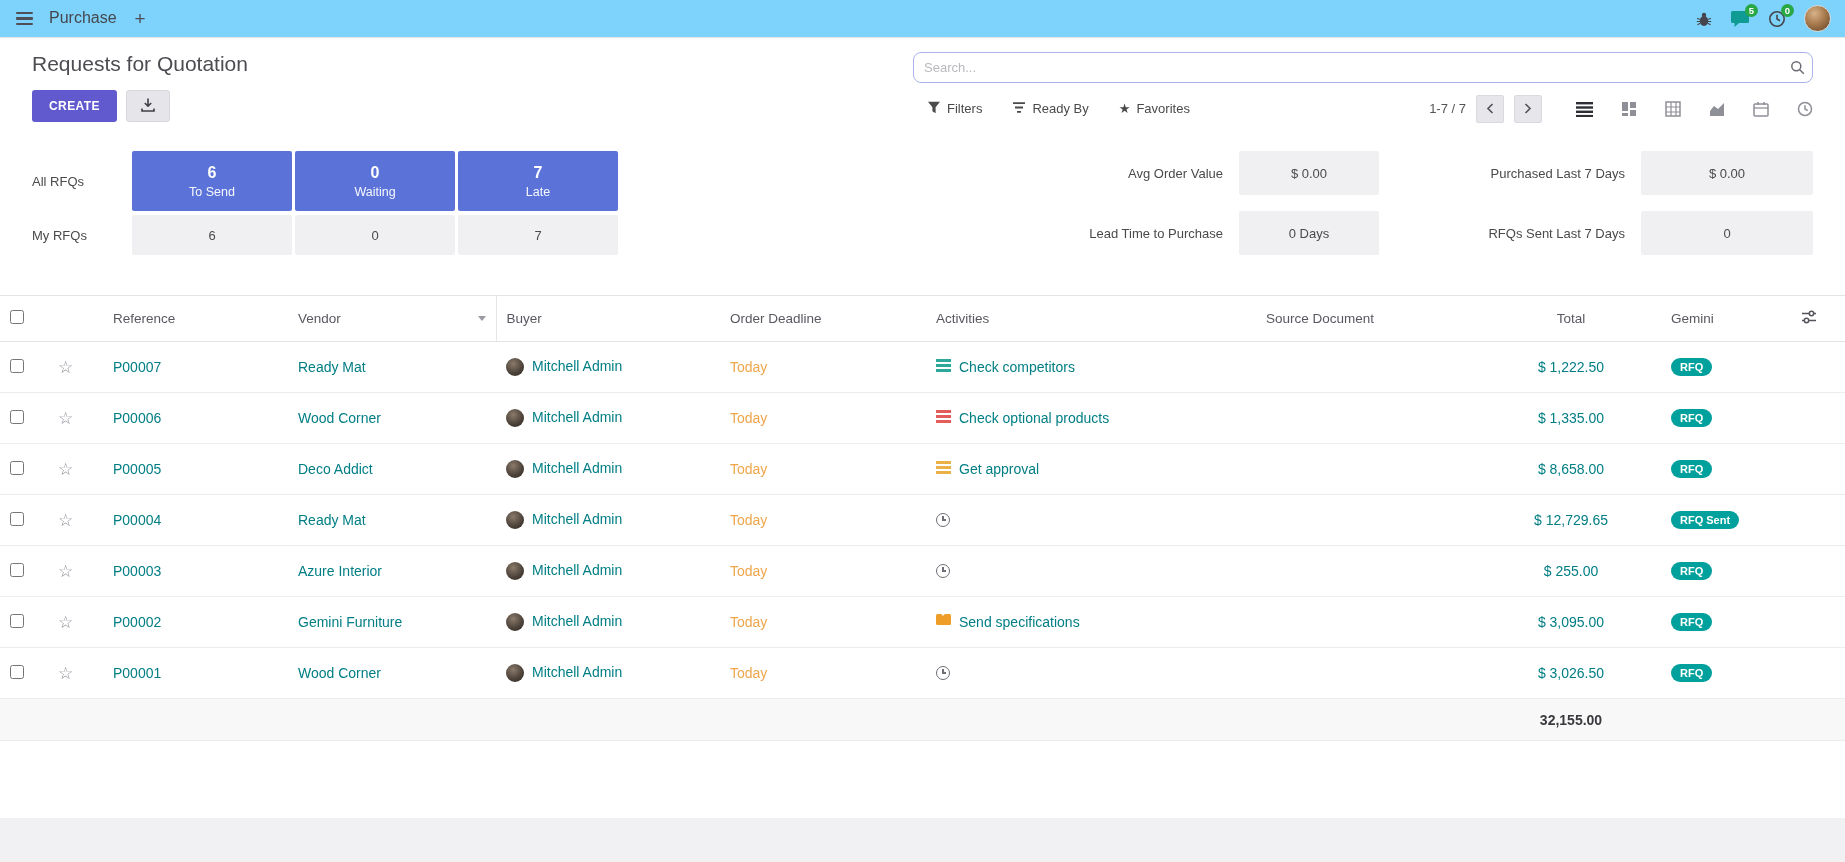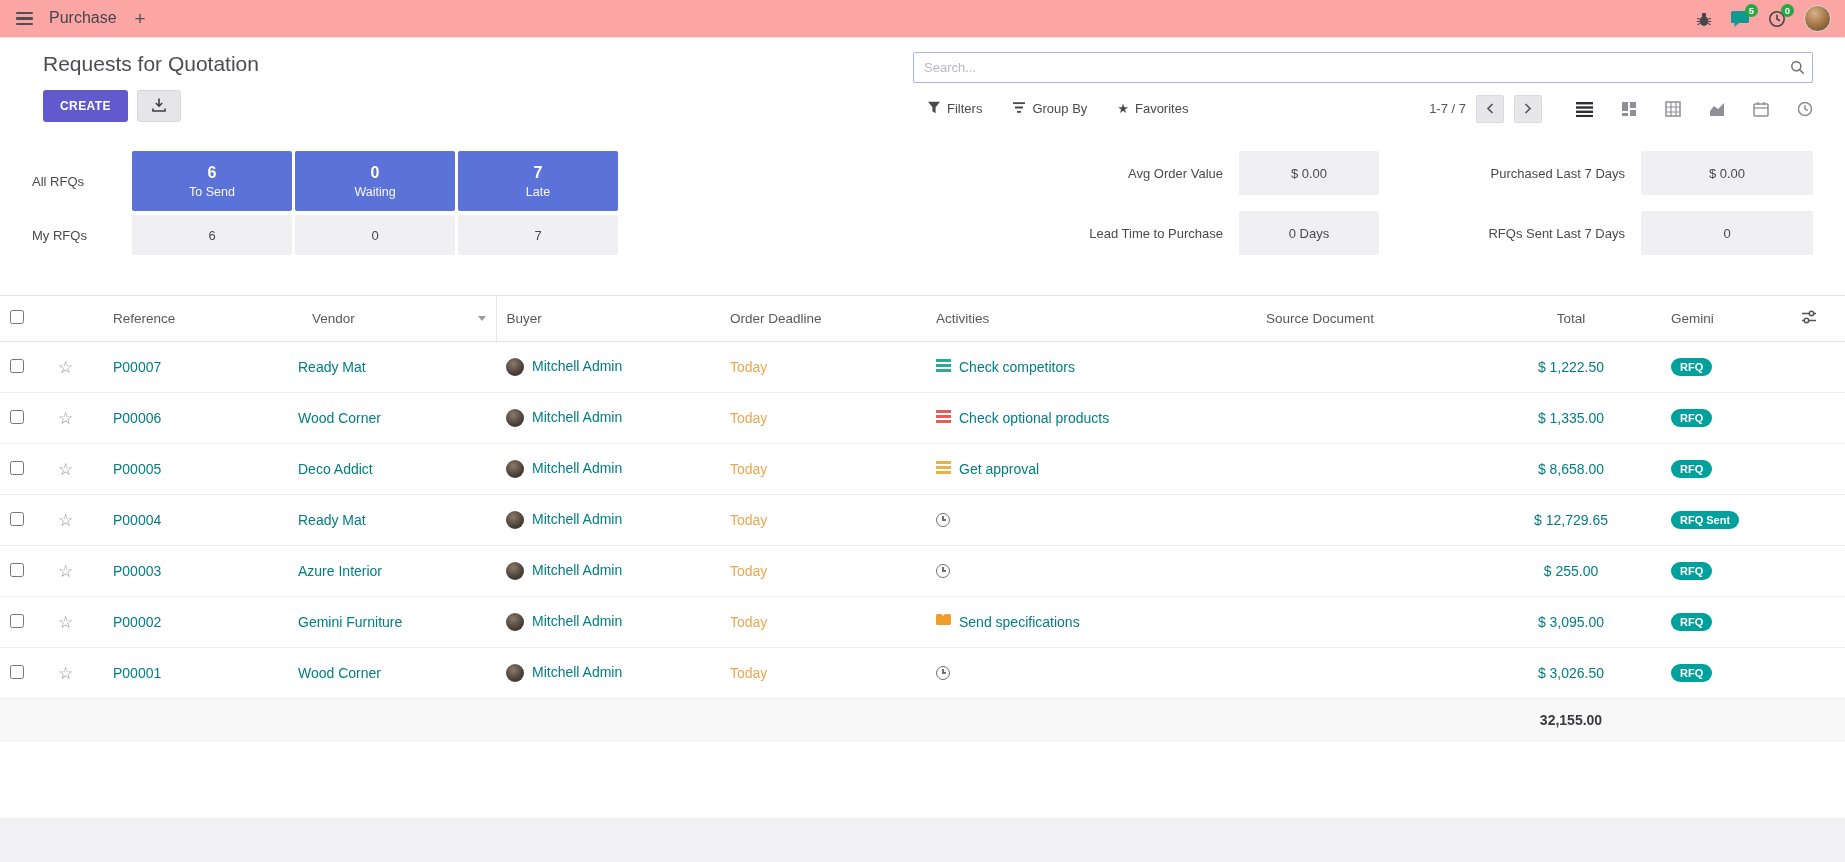--- a/index.html
+++ b/index.html
@@ -8,21 +8,21 @@
     font-family:"Liberation Sans", sans-serif;
     background:#f1f1f3;
     color:#4a4a4a;
     display:flex; flex-direction:column;
   }
   .page { background:#fff; flex:1 1 auto; }
   .bottom-band { height:44px; background:#f1f1f3; flex:0 0 auto; }
 
   
   .navbar {
-    height:38px; background:#fca5a5; border-bottom:1px solid #e6e6e6;
+    height:38px; background:#7dd3fc; border-bottom:1px solid #e6e6e6;
     display:flex; align-items:center; justify-content:space-between;
     padding:0 14px;
   }
   .nav-left { display:flex; align-items:center; gap:14px; }
   .hamburger { display:inline-flex; flex-direction:column; gap:3px; cursor:pointer; padding:4px 2px;}
   .hamburger i { display:block; width:17px; height:2.4px; background:#4f4f57; border-radius:1px; }
   .app-name { font-size:16px; color:#46464e; font-weight:500; cursor:pointer; }
   .nav-plus { font-size:19px; color:#4f4f57; cursor:pointer; line-height:1; padding:0 4px; }
   .nav-right { display:flex; align-items:center; gap:18px; }
   .nav-icon { position:relative; display:inline-flex; align-items:center; cursor:pointer; }
@@ -32,37 +32,37 @@
     font-size:9.5px; font-weight:bold; line-height:1;
     padding:2px 4px; border-radius:8px; min-width:13px; text-align:center;
   }
   .avatar {
     width:27px; height:27px; border-radius:50%; cursor:pointer;
     background:radial-gradient(circle at 38% 30%, #d8b28a 0%, #a97b4e 45%, #5d4128 100%);
     border:1px solid #d8d8d8;
   }
 
   
-  .control-panel { display:flex; justify-content:space-between; padding:14px 32px 0 32px;margin-left:11px; }
+  .control-panel { display:flex; justify-content:space-between; padding:14px 32px 0 32px; }
   .cp-left { flex:1 1 auto; }
   .page-title { font-size:21px; font-weight:400; color:#4c4c52; }
   .cp-buttons { display:flex; gap:9px; margin-top:14px; }
   .btn-create {
     background:var(--create_purple,#6159ce); color:#fff; border:none; cursor:pointer;
     font-size:12px; font-weight:bold; letter-spacing:.4px;
     padding:9px 17px; border-radius:3px;
   }
   .btn-export {
     background:#e6e6ea; border:1px solid #d6d6dc; border-radius:3px; cursor:pointer;
     width:44px; display:inline-flex; align-items:center; justify-content:center;
   }
   .cp-right { width:900px; flex:0 0 auto; }
   .search-box { position:relative; }
   .search-input {
-    width:100%; height:31px; border:1px solid #aab4ea; border-radius:2px;
+    width:100%; height:31px; border:1px solid #aab4ea; border-radius:8px;
     padding:0 30px 0 10px; font-size:13px; color:#333; outline:none;
     font-family:"Liberation Sans", sans-serif;
   }
   .search-input::placeholder { color:#b9b9bf; }
   .search-icon { position:absolute; right:8px; top:8px; cursor:pointer; }
 
   .filter-row { display:flex; align-items:center; margin-top:9px; height:33px; }
   .filter-group { display:flex; align-items:center; gap:30px; margin-left:14px; }
   .filter-item { display:flex; align-items:center; gap:6px; font-size:13px; color:#4a4a4a; cursor:pointer; }
   .star-glyph { font-size:13px; color:#4a4a4a; }
@@ -102,21 +102,21 @@
   .stat-box.c1 { width:140px; }
   .stat-box.c2 { width:172px; }
 
   
   table { border-collapse:collapse; table-layout:fixed; width:1845px; margin-top:16px; }
   thead th {
     height:46px; font-size:13.5px; font-weight:400; color:#585860; text-align:left;
     padding:0 10px; border-top:1px solid #e3e3e6; border-bottom:1px solid #e3e3e6;
     background:#fff; white-space:nowrap;
   }
-  .th-vendor .th-inner { display:flex; align-items:center;margin-left:14px; }
+  .th-vendor .th-inner { display:flex; align-items:center; }
   .th-caret { margin-left:auto; color:#9a9aa2; display:inline-flex; }
   .th-vendor { border-right:1px solid #e6e6ea; }
   .th-total, .col-total { text-align:center; }
   tbody td { height:51px; padding:0 10px; border-bottom:1px solid #ededf0; vertical-align:middle; font-size:14px; white-space:nowrap; overflow:hidden; }
   .link { color:var(--link_teal,#017e84); cursor:pointer; }
   .deadline { color:var(--deadline_amber,#efa64b);text-align:right; }
   .amount { color:var(--link_teal,#017e84); }
   .cell-flex { display:flex; gap:8px; }
   .avatar-sm {
     width:18px; height:18px; border-radius:50%; flex:0 0 auto;
@@ -220,21 +220,21 @@
                 </svg>
             </span>
             <span>Filters</span>
           </span>
           <span class="filter-item">
             <span>
               <svg width="14" height="13" viewBox="0 0 14 13">
                   <path d="M1 2.2h12M3 6.5h8M5 10.8h4" stroke="#4a4a4a" stroke-width="1.8"></path>
                 </svg>
             </span>
-            <span>Group By</span>
+            <span>Ready By</span>
           </span>
           <span class="filter-item">
             <span class="star-glyph">★</span>
             <span>Favorites</span>
           </span>
         </div>
         <div class="pager">
           <span class="pager-text">1-7 / 7</span>
           <span class="pager-btn">
             <svg width="8" height="11" viewBox="0 0 8 11">

